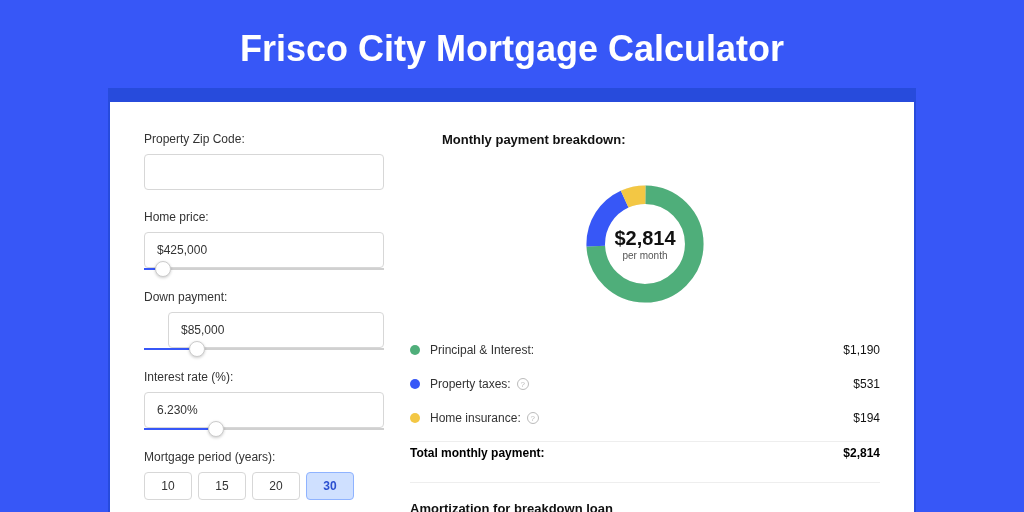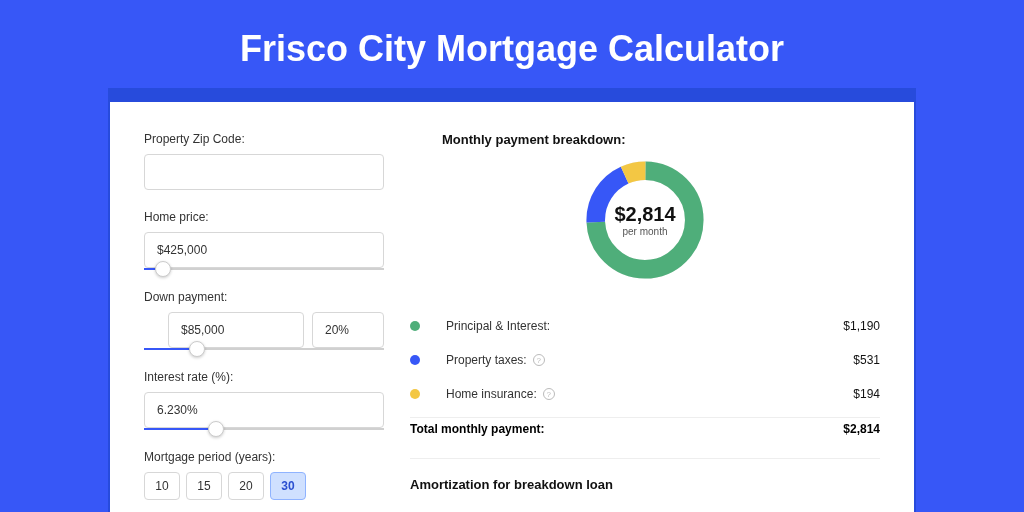--- a/index.html
+++ b/index.html
@@ -73,21 +73,21 @@
     background: #fff;
     border: 1px solid #ccc;
     box-shadow: 0 1px 3px rgba(0,0,0,0.2);
     margin-left: -8px;
   }
   .dp-row { display: flex; gap: 8px; }
   .dp-row .text-input:first-child { flex: 1; margin-left: 24px; }
   .dp-pct { width: 72px; }
   .period-row { display: flex; gap: 6px; margin-top: 4px; }
   .period-btn {
-    width: 36px;
+    width: 48px;
     height: 28px;
     border: 1px solid #d7d7d7;
     border-radius: 4px;
     background: #fff;
     font-size: 12px;
     color: #333;
     display: flex;
     align-items: center;
     justify-content: center;
     cursor: pointer;
@@ -95,21 +95,21 @@
   .period-btn.active {
     background: #cfe0ff;
     border-color: #8fb3ff;
     color: #2a4fd0;
     font-weight: 700;
   }
   .section-title {
     font-size: 13px;
     font-weight: 700;
     color: #111;
-    margin-bottom: 8px;
+    margin-bottom: 32px;
     padding-left: 32px;
   }
   .donut-wrap { display: flex; justify-content: center; margin: 6px 0 24px; }
   .donut { position: relative; width: 130px; height: 130px; }
   .donut svg { width: 130px; height: 130px; }
   .donut-center {
     position: absolute;
     inset: 0;
     display: flex;
     flex-direction: column;
@@ -117,21 +117,20 @@
     justify-content: center;
   }
   .donut-amount { font-size: 20px; font-weight: 700; color: #111; }
   .donut-sub { font-size: 10px; color: #555; }
   .legend-row {
     display: flex;
     align-items: center;
     padding: 10px 0;
     font-size: 12px;
     color: #333;
-    gap: 16px;
   }
   .legend-dot {
     width: 10px;
     height: 10px;
     border-radius: 50%;
     margin-right: 10px;
     flex-shrink: 0;
   }
   .legend-label { flex: 1; display: flex; align-items: center; gap: 6px; }
   .legend-val { font-weight: 400; color: #111; }
@@ -184,21 +183,20 @@
         <div class="slider-track">
           <div class="slider-fill" style="width: 8%;"></div>
           <div class="slider-thumb" style="left: 8%;"></div>
         </div>
       </div>
 
       <div class="field-group">
         <label class="field-label">Down payment:</label>
         <div class="dp-row">
           <input class="text-input" value="$85,000" style="">
-          <input class="text-input dp-pct" value="20%" style="">
         </div>
         <div class="slider-track">
           <div class="slider-fill" style="width: 22%;"></div>
           <div class="slider-thumb" style="left: 22%;"></div>
         </div>
       </div>
 
       <div class="field-group">
         <label class="field-label">Interest rate (%):</label>
         <input class="text-input" value="6.230%" style="">

